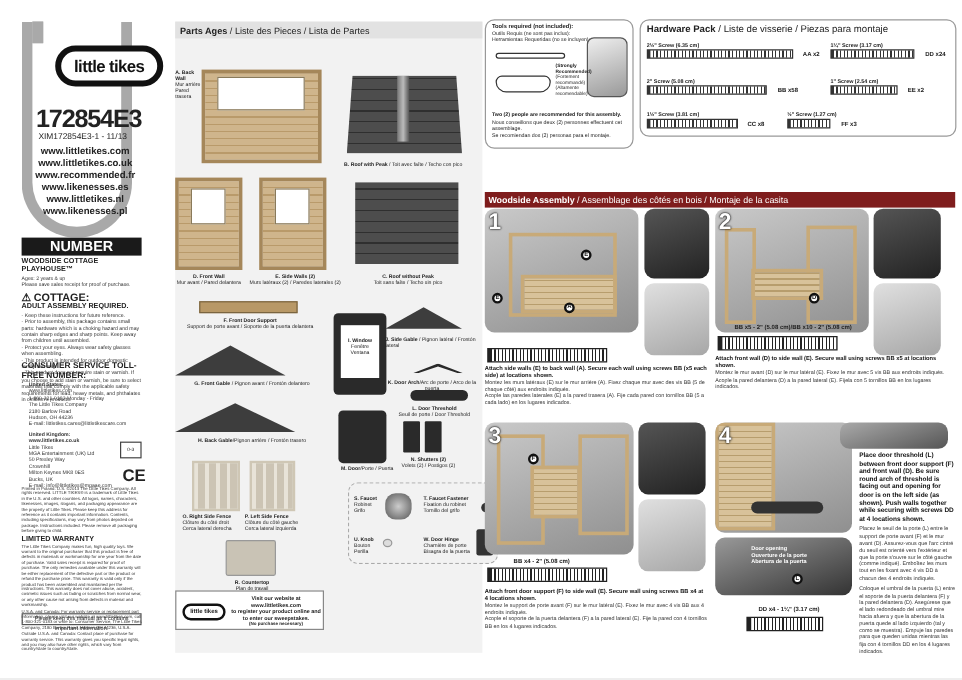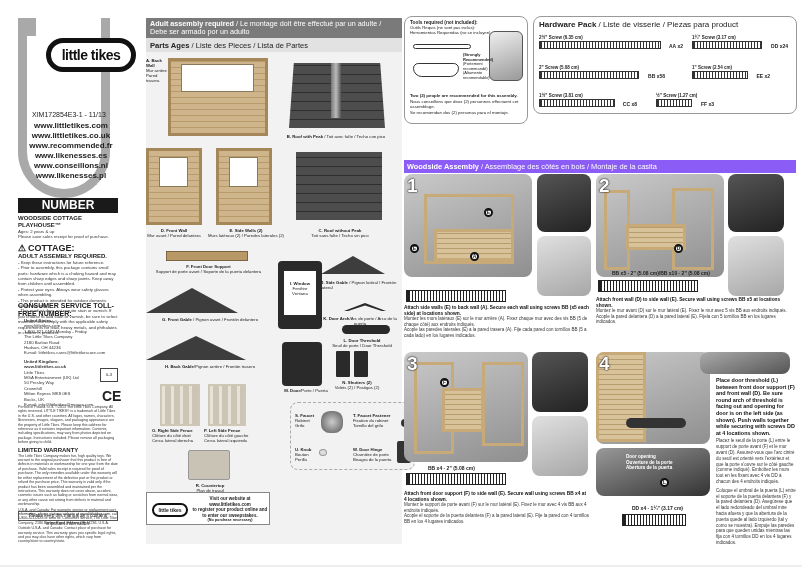--- a/index.html
+++ b/index.html
@@ -42,21 +42,21 @@
 .visit-text{position:absolute;left:44px;top:3px;width:78px;font-size:4.5px;line-height:5.6px;text-align:center;font-weight:bold}
 
 .tools{position:absolute;left:404px;top:16px;width:124px;height:108px;border:1px solid #999;border-radius:8px;padding:3px 5px;background:#fff}
 .hwpack{position:absolute;left:533px;top:16px;width:264px;height:98px;border:1px solid #999;border-radius:8px;padding:3px 5px;background:#fff}
 .hw-title{font-size:8px;color:#222}
 .hw-title b{font-weight:bold}
 .screw{position:absolute}
 .screw .lbl{font-size:4.5px;font-weight:bold;white-space:nowrap}
 .screw .shaft{height:8px;border:1px solid #333;border-left:3px solid #333;background:repeating-linear-gradient(90deg,#fff 0 2px,#333 2px 3px);margin-top:1px}
 .screw .qty{position:absolute;right:-22px;top:8px;font-size:5px;font-weight:bold}
-.asm-bar{position:absolute;left:404px;top:160px;width:392px;height:13px;background:#8b5cf6;color:#fff;font-size:7.4px;line-height:13px;padding-left:3px}
+.asm-bar{position:absolute;left:404px;top:160px;width:392px;height:13px;background:#7f1d1d;color:#fff;font-size:7.4px;line-height:13px;padding-left:3px}
 .asm-bar b{font-weight:bold}
 .photo{position:absolute;background:linear-gradient(160deg,#c9c9c9,#8f8f8f);border-radius:8px;overflow:hidden}
 .photo.inset{background:linear-gradient(160deg,#555,#222)}
 .photo.inset2{background:linear-gradient(160deg,#e0e0e0,#a7a7a7)}
 .stepnum{position:absolute;left:3px;top:1px;font-size:19px;font-weight:bold;color:#fff;text-shadow:0 0 2px #000,0 0 1px #000}
 .frame{position:absolute;background:repeating-linear-gradient(0deg,#d8c29a 0 4px,#b79d6d 4px 5px);border:3px solid #c8aa78}
 .stepscrew{position:absolute;height:12px;border:1px solid #222;border-left:4px solid #222;background:repeating-linear-gradient(90deg,#fff 0 2px,#222 2px 3px)}
 .steplbl{position:absolute;font-size:5px;font-weight:bold;white-space:nowrap}
 .steptext{position:absolute;font-size:4.5px;line-height:5.6px;color:#333}
 .steptext b{font-weight:bold;color:#111;display:block;font-size:4.8px}
@@ -66,27 +66,28 @@
 .footer-line{position:absolute;left:0;top:565px;width:802px;height:2px;background:#eee}
 </style>
 </head>
 <body>
 
 <div class="page">
 
   <div class="leftcol">
     <div class="logo-u"></div>
     <div class="logo-pill">little tikes</div>
+    <div class="model">172854E3</div>
     <div class="code">XIM172854E3-1 - 11/13</div>
     <div class="urls">
       <div>www.littletikes.com</div>
       <div>www.littletikes.co.uk</div>
       <div>www.recommended.fr</div>
       <div>www.likenesses.es</div>
-      <div>www.conseillons.nl</div>
+      <div>www.littletikes.nl</div>
       <div>www.likenesses.pl</div>
     </div>
     <div class="lang-bar">NUMBER</div>
 
     <div class="warn-block">
       <div class="h-bold">WOODSIDE COTTAGE PLAYHOUSE™</div>
       <div class="small">Ages: 2 years &amp; up</div>
       <div class="small">Please save sales receipt for proof of purchase.</div>
       <div class="warn-title">
         <span class="warn-tri">⚠</span>
@@ -126,21 +127,20 @@
       <div class="small" style="font-size:3.6px;line-height:4.4px">Printed in Poland. U.S. ©2013 The Little Tikes Company. All rights reserved. LITTLE TIKES® is a trademark of Little Tikes in the U.S. and other countries. All logos, names, characters, likenesses, images, slogans, and packaging appearance are the property of Little Tikes. Please keep this address for reference as it contains important information. Contents, including specifications, may vary from photos depicted on package. Instructions included. Please remove all packaging before giving to child.</div>
       <div class="h-bold" style="margin-top:2px">LIMITED WARRANTY</div>
       <div class="small" style="font-size:3.6px;line-height:4.4px">The Little Tikes Company makes fun, high quality toys. We warrant to the original purchaser that this product is free of defects in materials or workmanship for one year from the date of purchase. Valid sales receipt is required for proof of purchase. The only remedies available under this warranty will be either replacement of the defective part or the product or refund the purchase price. This warranty is valid only if the product has been assembled and maintained per the instructions. This warranty does not cover abuse, accident, cosmetic issues such as fading or scratches from normal wear, or any other cause not arising from defects in material and workmanship.</div>
       <div class="small" style="font-size:3.6px;line-height:4.4px;margin-top:1px">U.S.A. and Canada: For warranty service or replacement part information, please visit our website at www.littletikes.com, call 1-800-321-0183 or write to: Consumer Service, The Little Tikes Company, 2180 Barlow Road, Hudson OH 44236, U.S.A.</div>
       <div class="small" style="font-size:3.6px;line-height:4.4px;margin-top:1px">Outside U.S.A. and Canada: Contact place of purchase for warranty service. This warranty gives you specific legal rights, and you may also have other rights, which vary from country/state to country/state.</div>
     </div>
     <div class="keep-box">Please keep this manual as it contains important information.</div>
   </div>
 
   <div class="panel">
-    <div class="bar"><b>Adult assembly required</b><span> / Le montage doit être effectué par un adulte / Debe ser armado por un adulto</span></div>
     <div class="subbar"><b>Parts Ages</b><span> / Liste des Pieces / Lista de Partes</span></div>
 
     <div class="part" style="left:0;top:40px;width:22px;text-align:left">
       <div class="cap"><b>A. <span>Back Wall</span></b></div>
       <div class="cap">Mur arrière</div>
       <div class="cap">Pared trasera</div>
     </div>
     <div class="part wood" style="left:22px;top:40px;width:100px;height:78px">
       <div class="win" style="left:10px;top:3px;width:73px;height:28px"></div>
     </div>
@@ -238,21 +238,21 @@
     <div class="cap" style="text-align:left">Outils Requis (ne sont pas inclus):</div>
     <div class="cap" style="text-align:left">Herramientas Requeridas (no se incluyen):</div>
     <div style="position:absolute;left:8px;top:27px;width:58px;height:5px;background:#fff;border:1px solid #333;border-radius:3px"></div>
     <div style="position:absolute;left:8px;top:46px;width:46px;height:14px;border:1px solid #333;border-radius:6px 6px 10px 10px"></div>
     <div style="position:absolute;left:84px;top:14px;width:34px;height:50px;background:linear-gradient(160deg,#eee,#999);border:1px solid #555;border-radius:6px"></div>
     <div class="cap" style="position:absolute;left:58px;top:36px;width:34px;font-size:4px;line-height:4.6px"><b>(Strongly Recommended)</b><br><span>(Fortement recommandé)</span><br><span>(Altamente recomendable)</span></div>
     <div class="cap" style="position:absolute;left:5px;top:76px;width:114px;text-align:left;font-size:4.4px;line-height:5.6px"><b>Two (2) people are recommended for this assembly.</b><br><span>Nous conseillons que deux (2) personnes effectuent cet assemblage.</span><br><span>Se recomiendan dos (2) personas para el montaje.</span></div>
   </div>
 
   <div class="hwpack">
-    <div class="hw-title"><b>Hardware Pack</b><span> / Liste de visserie / Piezas para product</span></div>
+    <div class="hw-title"><b>Hardware Pack</b><span> / Liste de visserie / Piezas para montaje</span></div>
     <div class="screw" style="left:5px;top:18px;width:122px">
       <div class="lbl">2½" Screw (6.35 cm)</div>
         <div class="shaft"></div>
         <div class="qty">AA x2</div>
     </div>
     <div class="screw" style="left:158px;top:18px;width:70px">
       <div class="lbl">1¼" Screw (3.17 cm)</div>
         <div class="shaft"></div>
         <div class="qty" style="right:-26px">DD x24</div>
     </div>

